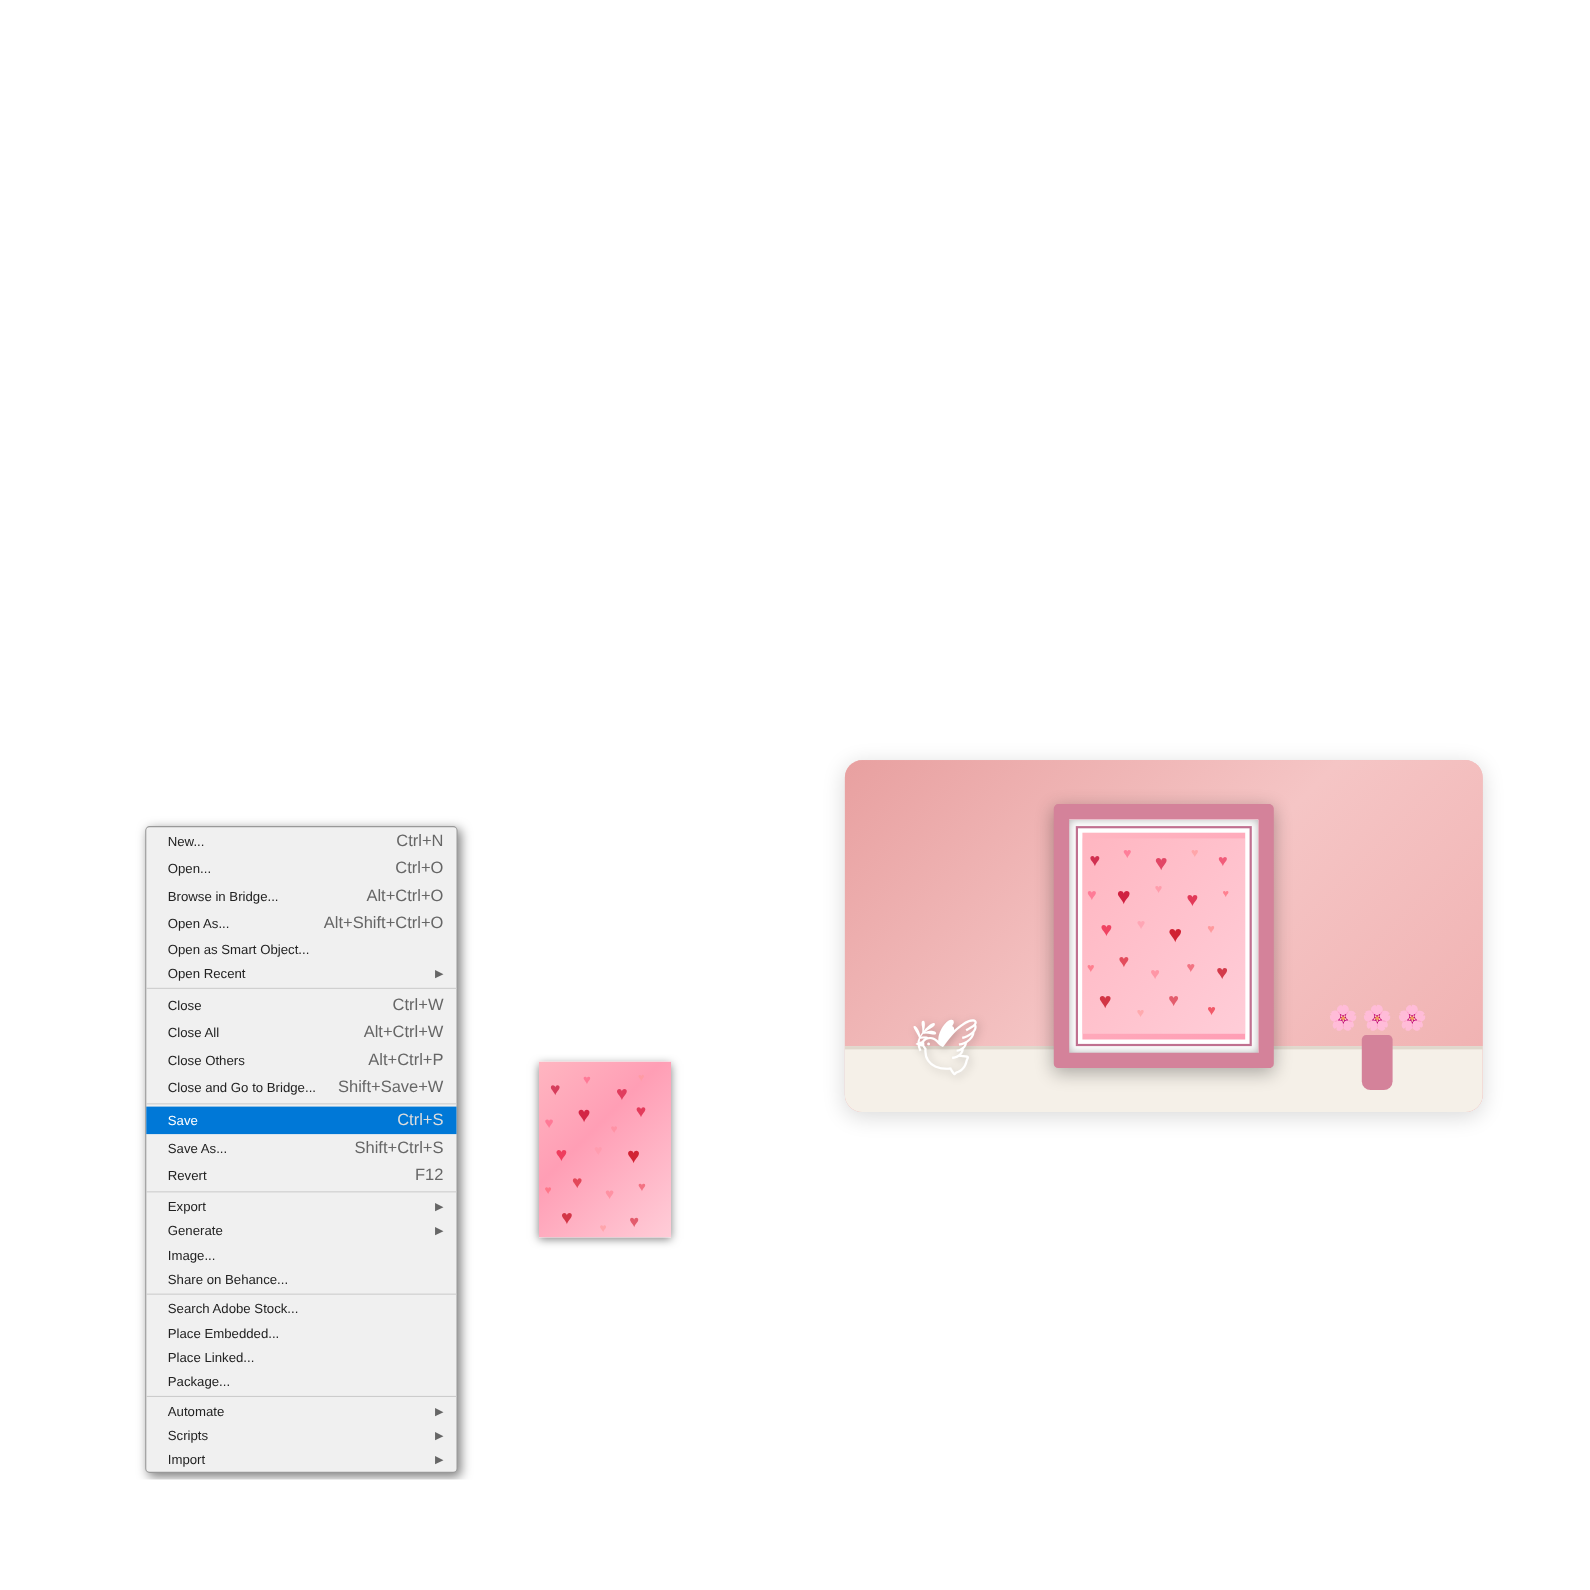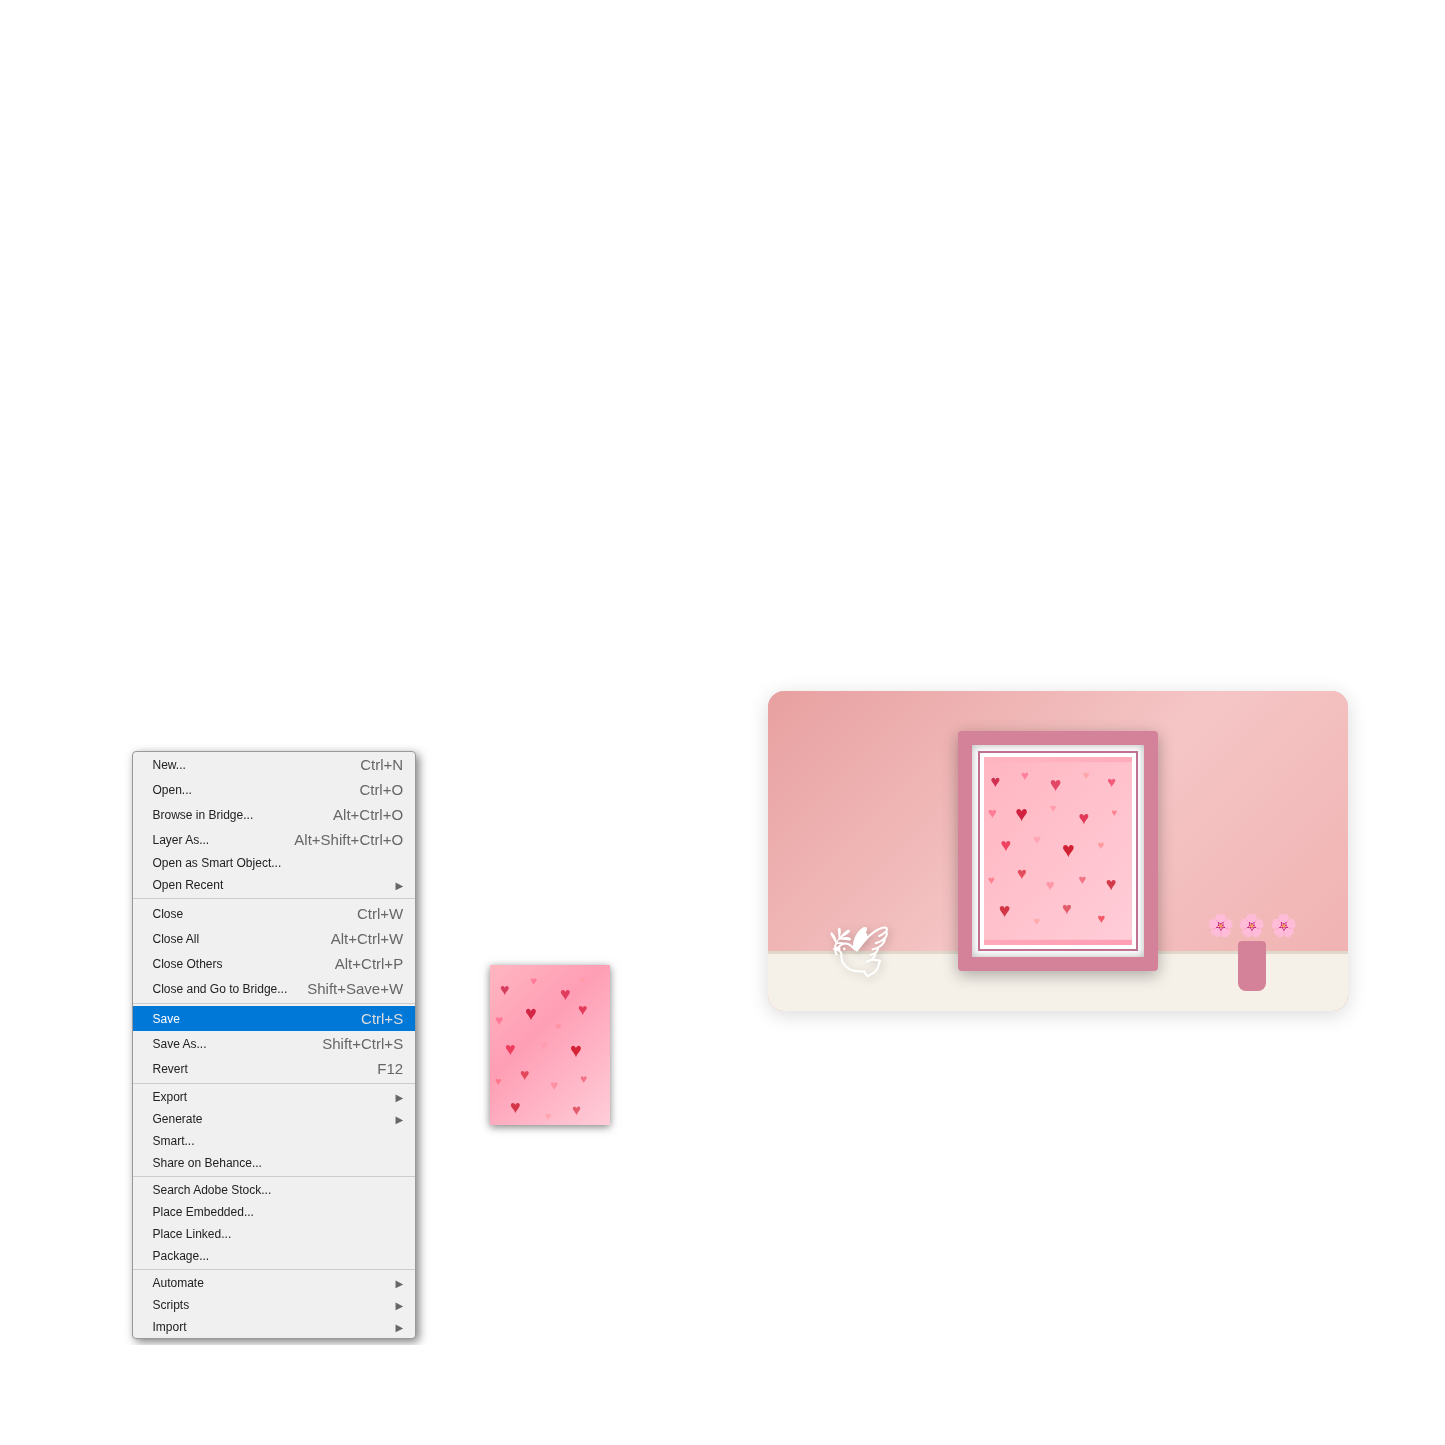--- a/index.html
+++ b/index.html
@@ -630,21 +630,21 @@
               </div>
               <div class="ps-dropdown-item">
                 <span>Open...</span>
                   <span class="shortcut">Ctrl+O</span>
               </div>
               <div class="ps-dropdown-item">
                 <span>Browse in Bridge...</span>
                   <span class="shortcut">Alt+Ctrl+O</span>
               </div>
               <div class="ps-dropdown-item">
-                <span>Layer As...</span>
+                <span>Open As...</span>
                   <span class="shortcut">Alt+Shift+Ctrl+O</span>
               </div>
               <div class="ps-dropdown-item">
                 <span>Open as Smart Object...</span>
               </div>
               <div class="ps-dropdown-item">
                 <span>Open Recent</span>
                   <span class="ps-dropdown-arrow">▶</span>
               </div>
               <hr class="ps-dropdown-divider">
@@ -680,21 +680,21 @@
               <hr class="ps-dropdown-divider">
               <div class="ps-dropdown-item">
                 <span>Export</span>
                   <span class="ps-dropdown-arrow">▶</span>
               </div>
               <div class="ps-dropdown-item">
                 <span>Generate</span>
                   <span class="ps-dropdown-arrow">▶</span>
               </div>
               <div class="ps-dropdown-item">
-                <span>Smart...</span>
+                <span>Image...</span>
               </div>
               <div class="ps-dropdown-item">
                 <span>Share on Behance...</span>
               </div>
               <hr class="ps-dropdown-divider">
               <div class="ps-dropdown-item">
                 <span>Search Adobe Stock...</span>
               </div>
               <div class="ps-dropdown-item">
                 <span>Place Embedded...</span>

